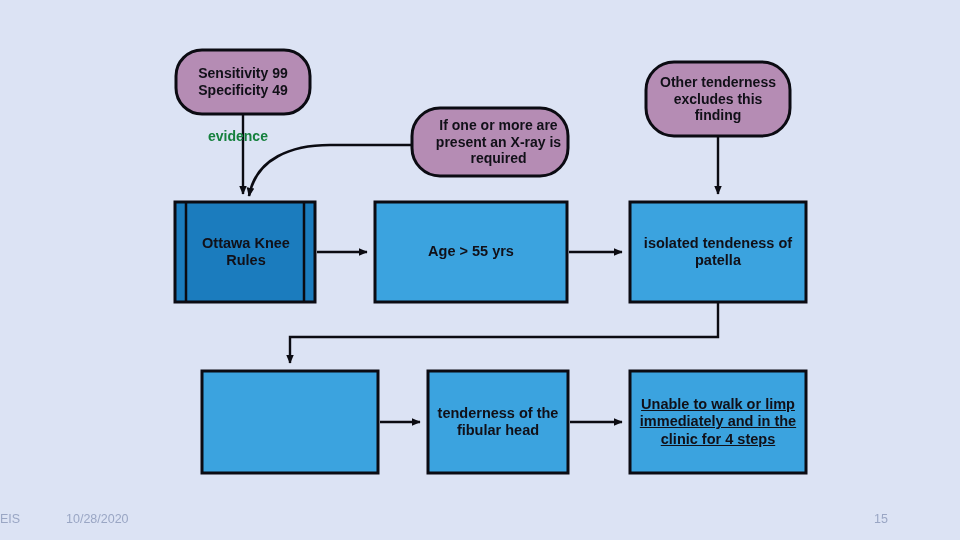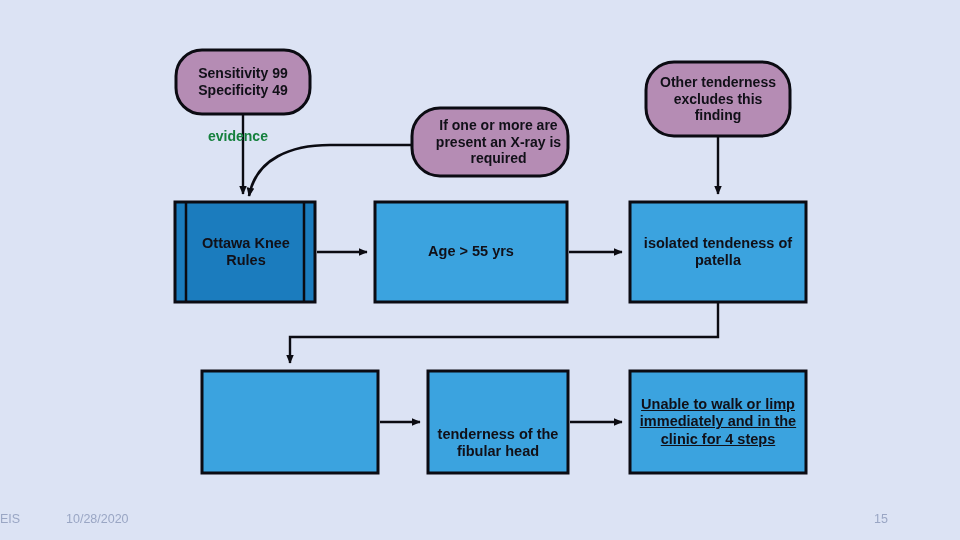--- a/index.html
+++ b/index.html
@@ -129,21 +129,21 @@
 
   <div class="node-label proc-label" style="left:188px; top:202px; width:116px; height:100px;">Ottawa Knee
 Rules</div>
 
   <div class="node-label proc-label" style="left:375px; top:202px; width:192px; height:100px;text-align:center;">Age &gt; 55 yrs</div>
 
   <div class="node-label proc-label" style="left:630px; top:202px; width:176px; height:100px;">isolated tendeness of
 patella</div>
 
 
-  <div class="node-label proc-label" style="left:428px; top:371px; width:140px; height:102px;margin-top:21px;">tenderness of the
+  <div class="node-label proc-label" style="left:428px; top:371px; width:140px; height:102px;">tenderness of the
 fibular head</div>
 
   <div class="node-label proc-label" style="left:630px; top:371px; width:176px; height:102px;text-decoration:underline;">Unable to walk or limp
 immediately and in the
 clinic for 4 steps</div>
 
   <div class="footer" id="footer-date">10/28/2020</div>
   <div class="footer" id="footer-center">EIS</div>
   <div class="footer" id="footer-page">15</div>
 

